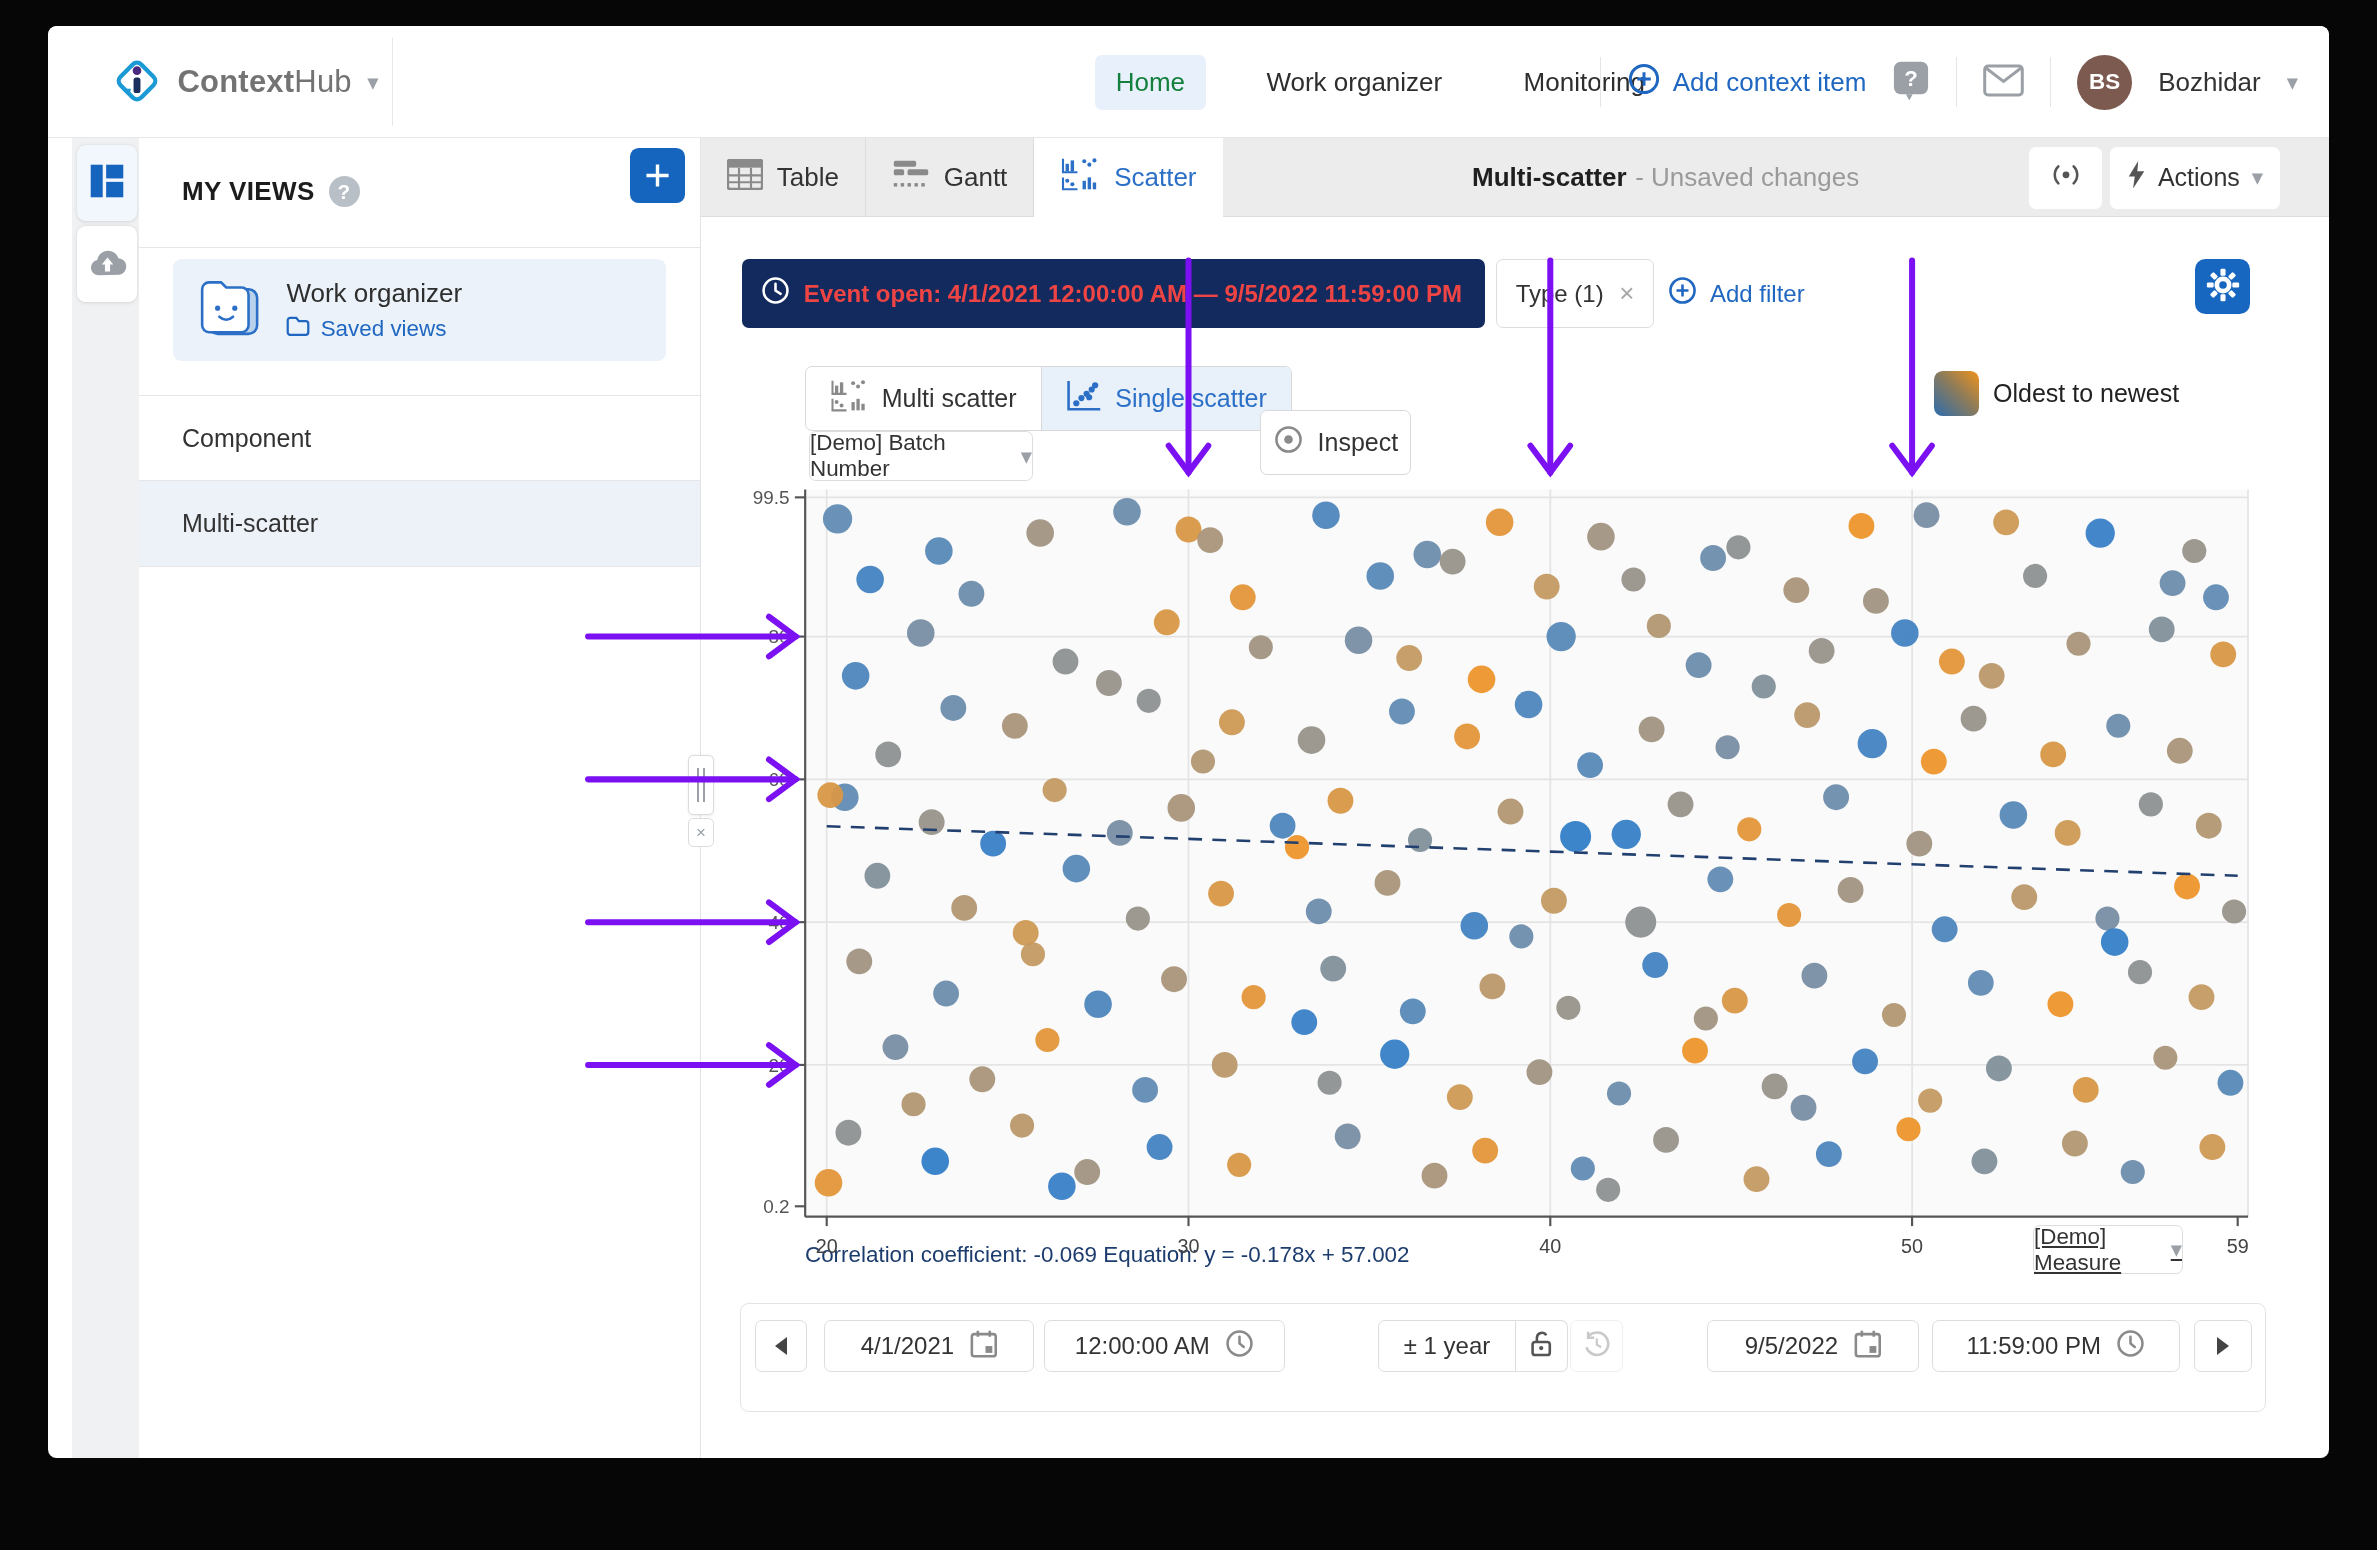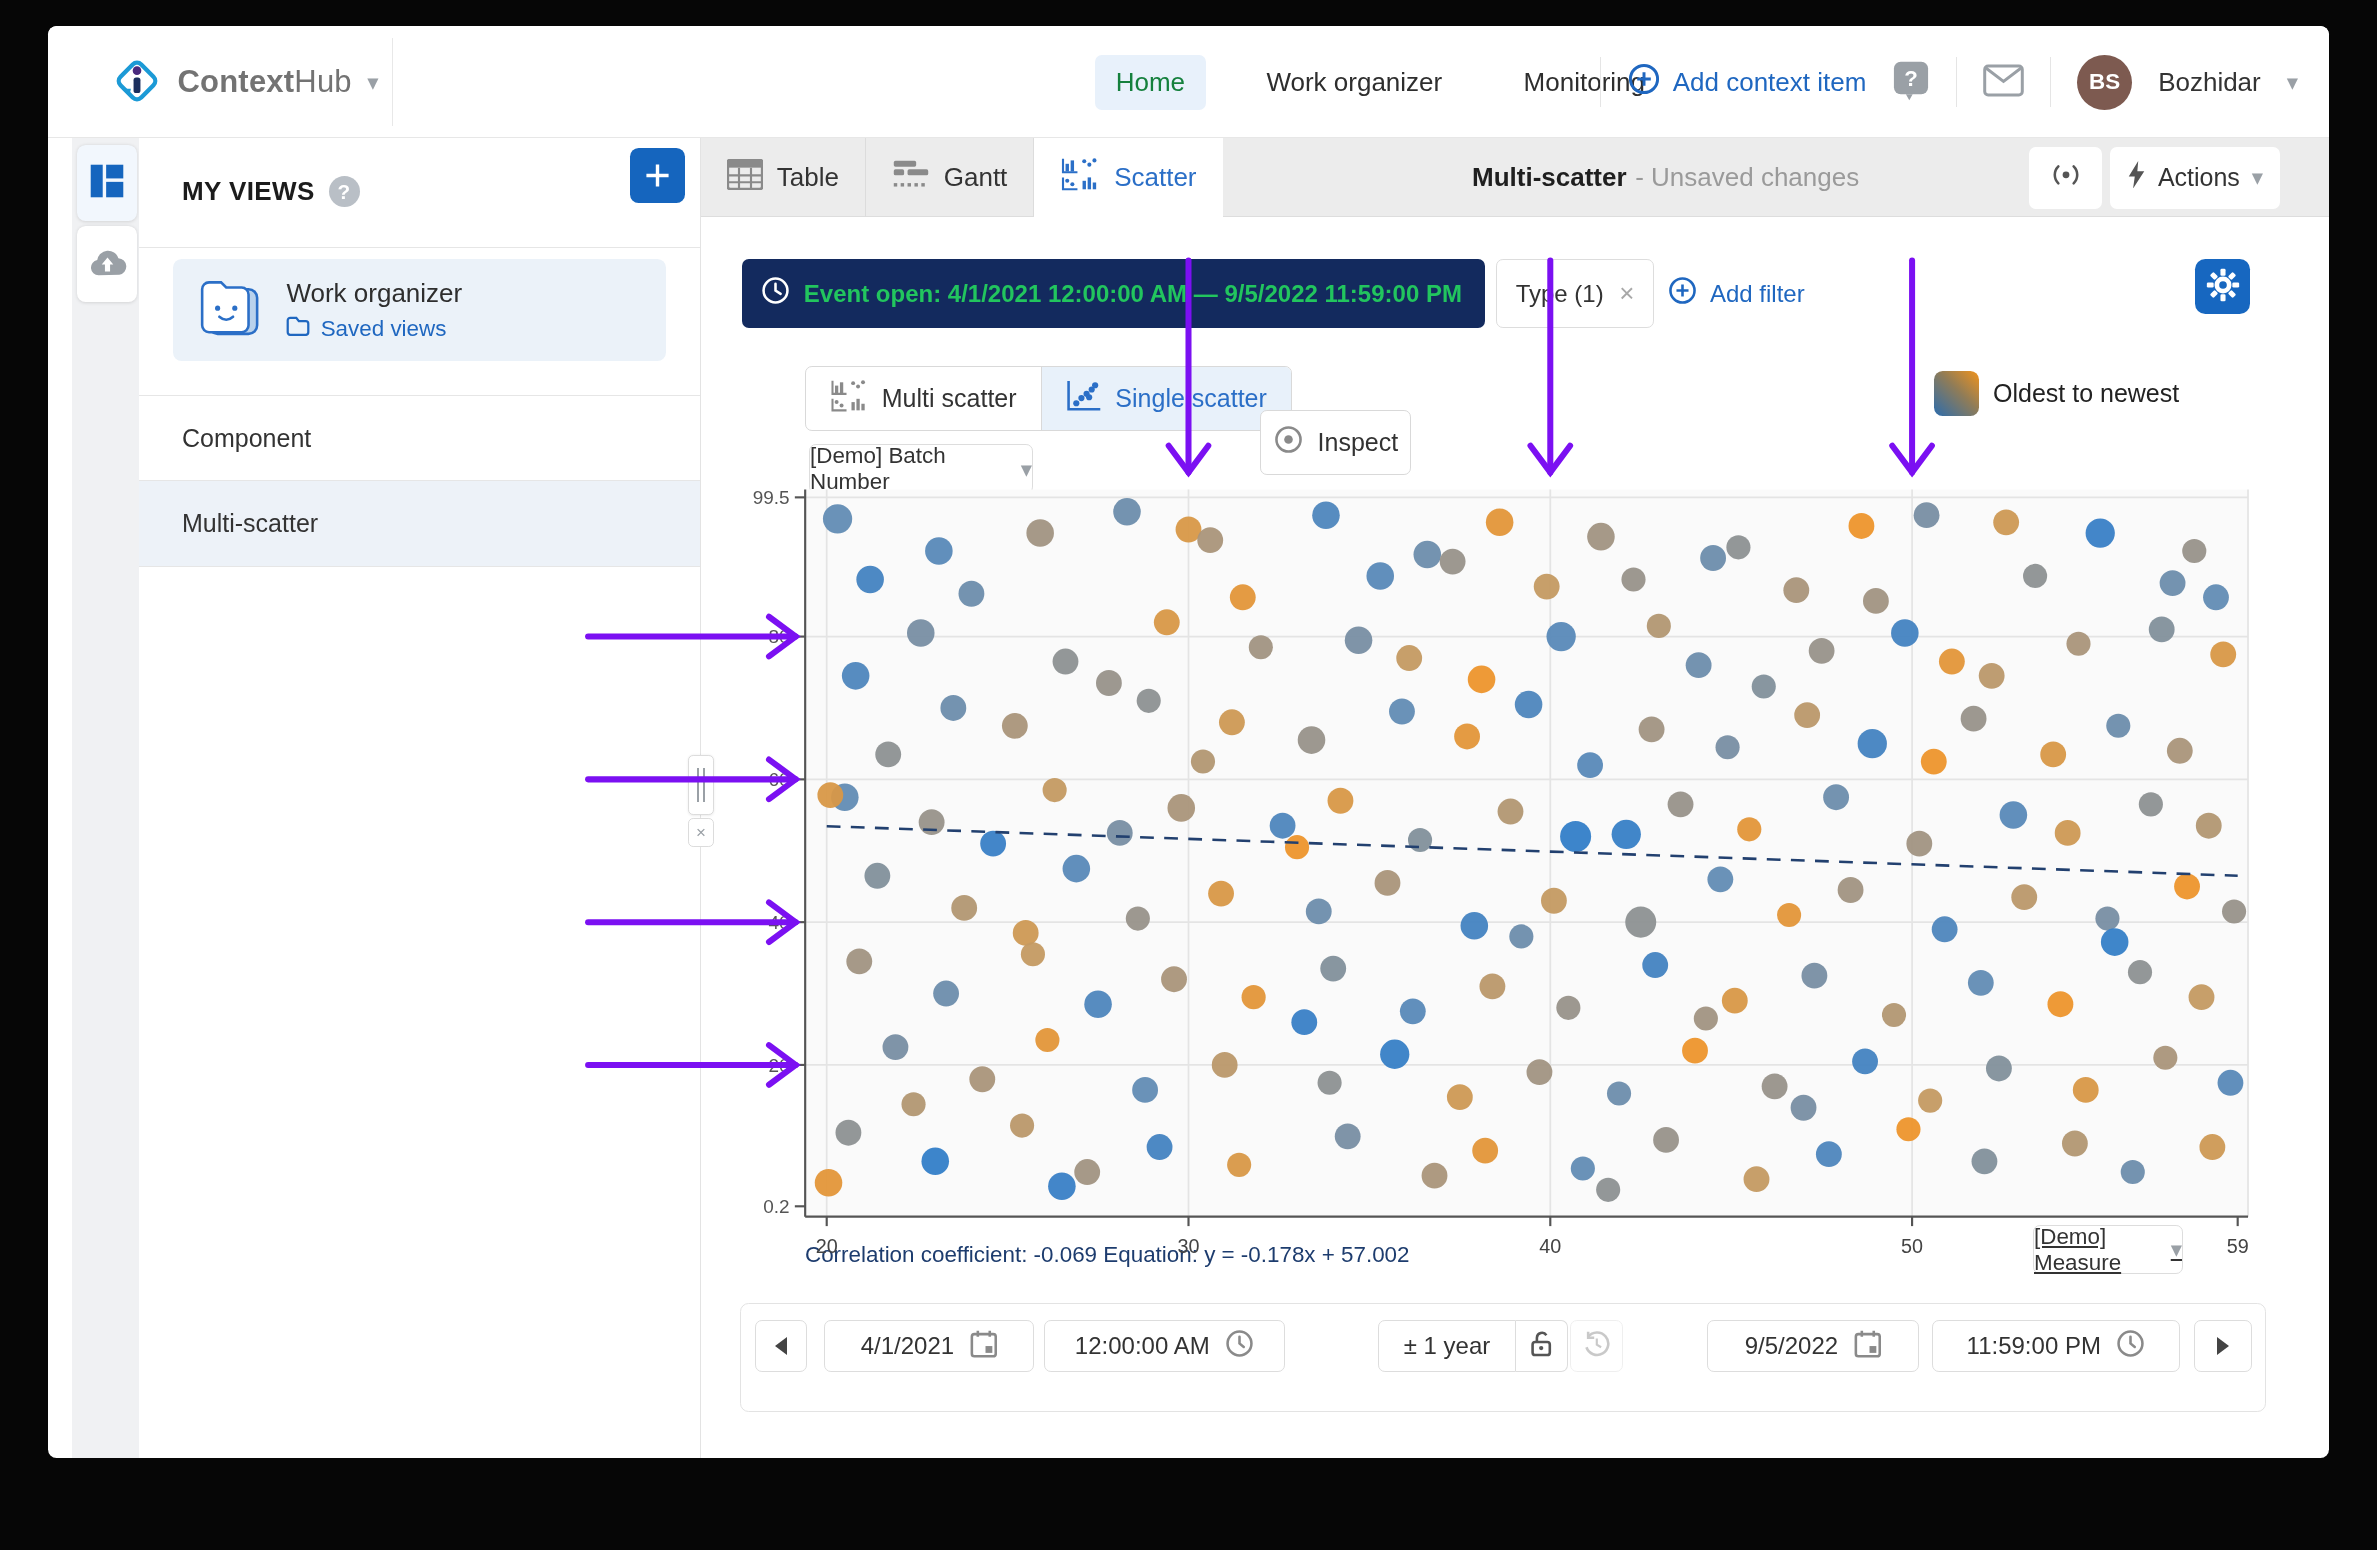--- a/index.html
+++ b/index.html
@@ -45,33 +45,33 @@
   .strip { position:absolute; left:653px; top:112px; width:1628px; height:79px; background:#ececec; border-bottom:0.9px solid #dddddd; }
   .tabs { position:absolute; left:0; top:0; height:79px; display:flex; }
   .tab { height:79px; display:flex; align-items:center; gap:13.8px; padding:0 26px; font-size:26px; color:#333; border-right:0.9px solid #dcdcdc; }
   .tab.active { background:#fff; color:#2b6fc7; border-right:none; }
   .strip-title { position:absolute; left:771px; top:0; height:79px; display:flex; align-items:center; font-size:26px; }
   .strip-title b { color:#1f1f1f; font-weight:bold; }
   .strip-title span.sub { color:#9a9a9a; margin-left:8.6px; }
   .sbtn { position:absolute; top:8.6px; height:62px; background:#fff; border-radius:6.9px; display:flex; align-items:center; justify-content:center; gap:12px; font-size:25px; color:#333; }
 
   
-  .event-chip { position:absolute; left:694px; top:233px; width:743px; height:69px; background:#132a5e; border-radius:6.9px; color:#22c55e; font-size:24px; font-weight:600; display:flex; align-items:center; gap:13.8px; padding-left:19px; }
+  .event-chip { position:absolute; left:694px; top:233px; width:743px; height:69px; background:#132a5e; border-radius:6.9px; color:#ef4444; font-size:24px; font-weight:600; display:flex; align-items:center; gap:13.8px; padding-left:19px; }
   .type-chip { position:absolute; left:1448px; top:233px; width:158px; height:69px; background:#fff; border:0.9px solid #ddd; border-radius:6.9px; font-size:24px; color:#333; display:flex; align-items:center; justify-content:center; gap:15.5px; }
   .type-x { color:#a8a8a8; font-size:26px; }
   .add-filter { position:absolute; left:1619px; top:233px; height:69px; display:flex; align-items:center; gap:12px; color:#1f67c0; font-size:24px; }
   .gear-btn { position:absolute; left:2147px; top:233px; width:55px; height:55px; background:#1767c0; border-radius:10.3px; display:flex; align-items:center; justify-content:center; }
   .seg { position:absolute; left:757px; top:340px; height:65px; display:flex; border:0.9px solid #d9d9d9; border-radius:6.9px; overflow:hidden; background:#fff; }
   .seg-opt { display:flex; align-items:center; gap:13.8px; padding:0 24px; font-size:25px; color:#333; }
   .seg-opt.on { background:#e8f1fa; color:#2b6fc7; border-left:0.9px solid #d9d9d9; }
   .inspect { position:absolute; left:1212px; top:340px; width:151px; height:65px; background:#fff; border:0.9px solid #d9d9d9; border-radius:6.9px; display:flex; align-items:center; justify-content:center; gap:13.8px; font-size:25px; color:#333;margin-top:44px; }
   .grad-sq { position:absolute; left:1886px; top:345px; width:45px; height:45px; border-radius:8.6px; background:linear-gradient(45deg,#2c6cad 0%,#8f7c58 55%,#f0931d 100%); }
   .grad-lab { position:absolute; left:1945px; top:345px; height:45px; display:flex; align-items:center; font-size:25px; color:#222; }
   .dd { background:#fff; border:0.9px solid #ddd; border-radius:6.9px; display:flex; align-items:center; justify-content:center; gap:13.8px; font-size:22.4px; color:#333; }
-  .dd-batch { position:absolute; left:761px; top:418px; width:224px; height:50px;gap:44px; }
+  .dd-batch { position:absolute; left:761px; top:405px; width:224px; height:50px;gap:44px; }
   .dd-measure { position:absolute; left:1985px; top:1199px; width:150px; height:49px;text-decoration:underline; }
   .stats { position:absolute; left:757px; top:1216px; font-size:22.4px; color:#1d3c6e; }
 
   
   .date-panel { position:absolute; left:692px; top:1277px; width:1526px; height:109px; background:#fff; border:0.9px solid #e3e3e3; border-radius:8.6px; }
   .dbtn { position:absolute; top:16.4px; height:52px; background:#fff; border:0.9px solid #ddd; border-radius:6.9px; display:flex; align-items:center; justify-content:center; gap:15.5px; font-size:24px; color:#333; }
   .tri-l { width:0; height:0; border-top:9.5px solid transparent; border-bottom:9.5px solid transparent; border-right:12px solid #444; }
   .tri-r { width:0; height:0; border-top:9.5px solid transparent; border-bottom:9.5px solid transparent; border-left:12px solid #444; }
   .disabled { opacity:.45; }
 

